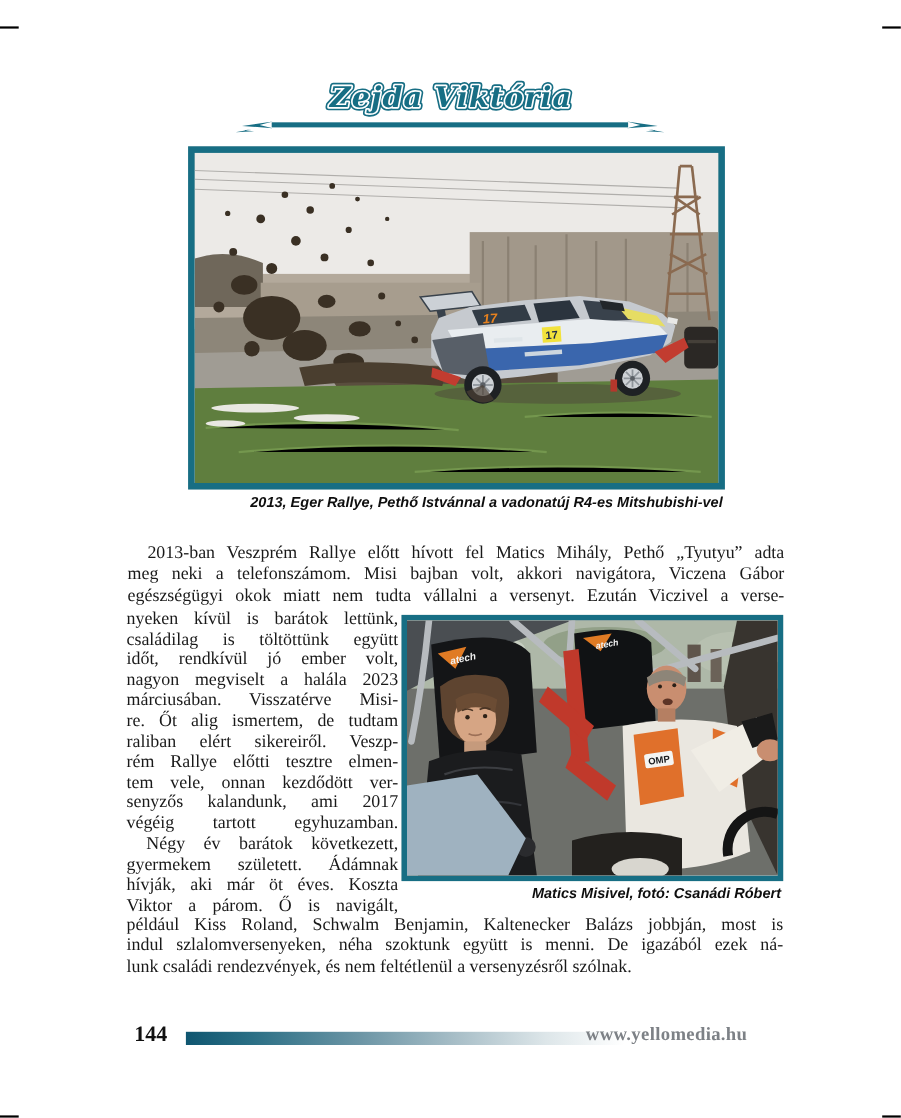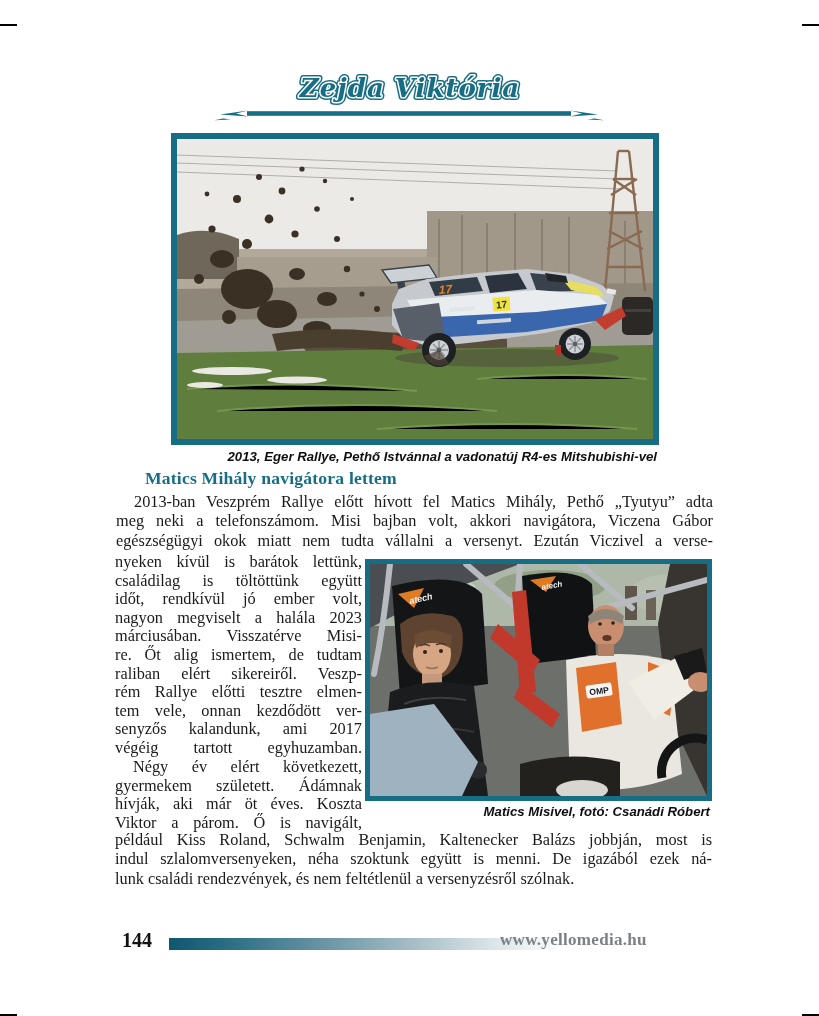--- a/index.html
+++ b/index.html
@@ -33,21 +33,21 @@
   .indent-first .jline:first-child { text-indent:18px; }
 
   #intro   { left:116px; top:480px; width:597px; line-height:19.3px; }
   #colp1   { left:115px; top:541px; width:247px; line-height:18.6px; }
   #colp2   { left:115px; top:746px; width:247px; line-height:18.6px; }
   #outro   { left:115px; top:818px; width:597px; line-height:19.3px; }
 
   .page-number { position:absolute; left:122px; top:917px; font-size:20px; font-weight:bold; color:#111; }
   .footer-bar { position:absolute; left:169px; top:926px; width:399px; height:12px;
     background:linear-gradient(90deg,#0f5670 0%, #2b6f85 15%, #6d96a6 40%, #a9bfc8 62%, #dde6e9 82%, #ffffff 100%); }
-  .footer-url { position:absolute; left:500px; top:918px; width:212px; text-align:left; font-size:17px; font-weight:bold; color:#7d8186; letter-spacing:0.3px; }
+  .footer-url { position:absolute; left:500px; top:918px; width:212px; text-align:center; font-size:17px; font-weight:bold; color:#7d8186; letter-spacing:0.3px; }
 </style>
 </head>
 <body>
 
 <div class="page">
 
   <div class="crop tl"></div>
   <div class="crop tr"></div>
   <div class="crop bl"></div>
   <div class="crop br"></div>
@@ -216,41 +216,40 @@
               <path d="M404 199 L392 211"></path>
           </g>
           <circle cx="398" cy="205" r="2.2" fill="#5a5f65"></circle>
           <rect x="378" y="206" width="6" height="11" fill="#b5372c"></rect>
         </g>
       </g>
     </svg>
   </div>
   <div class="caption" id="caption1">2013, Eger Rallye, Pethő Istvánnal a vadonatúj R4-es Mitshubishi-vel</div>
 
-  <div class="heading">Matics Mihály navigátora lettem</div>
   <div class="textblock indent-first" id="intro">
       <div class="jline">2013-ban Veszprém Rallye előtt hívott fel Matics Mihály, Pethő „Tyutyu” adta</div>
       <div class="jline">meg neki a telefonszámom. Misi bajban volt, akkori navigátora, Viczena Gábor</div>
       <div class="jline last">egészségügyi okok miatt nem tudta vállalni a versenyt. Ezután Viczivel a verse-</div>
     </div>
   <div class="textblock" id="colp1">
       <div class="jline">nyeken kívül is barátok lettünk,</div>
       <div class="jline">családilag is töltöttünk együtt</div>
       <div class="jline">időt, rendkívül jó ember volt,</div>
       <div class="jline">nagyon megviselt a halála 2023</div>
       <div class="jline">márciusában. Visszatérve Misi-</div>
       <div class="jline">re. Őt alig ismertem, de tudtam</div>
       <div class="jline">raliban elért sikereiről. Veszp-</div>
       <div class="jline">rém Rallye előtti tesztre elmen-</div>
       <div class="jline">tem vele, onnan kezdődött ver-</div>
       <div class="jline">senyzős kalandunk, ami 2017</div>
       <div class="jline last">végéig tartott egyhuzamban.</div>
     </div>
   <div class="textblock indent-first" id="colp2">
-      <div class="jline">Négy év elért következett,</div>
+      <div class="jline">Négy év barátok következett,</div>
       <div class="jline">gyermekem született. Ádámnak</div>
       <div class="jline">hívják, aki már öt éves. Koszta</div>
       <div class="jline last">Viktor a párom. Ő is navigált,</div>
     </div>
   <div class="textblock justify-last-off" id="outro">
       <div class="jline">például Kiss Roland, Schwalm Benjamin, Kaltenecker Balázs jobbján, most is</div>
       <div class="jline">indul szlalomversenyeken, néha szoktunk együtt is menni. De igazából ezek ná-</div>
       <div class="jline last">lunk családi rendezvények, és nem feltétlenül a versenyzésről szólnak.</div>
     </div>
 

